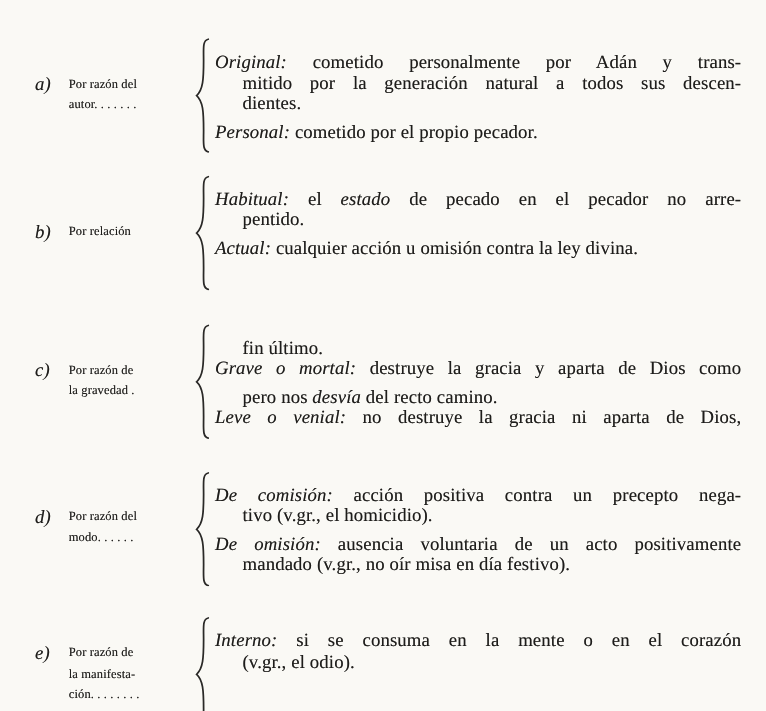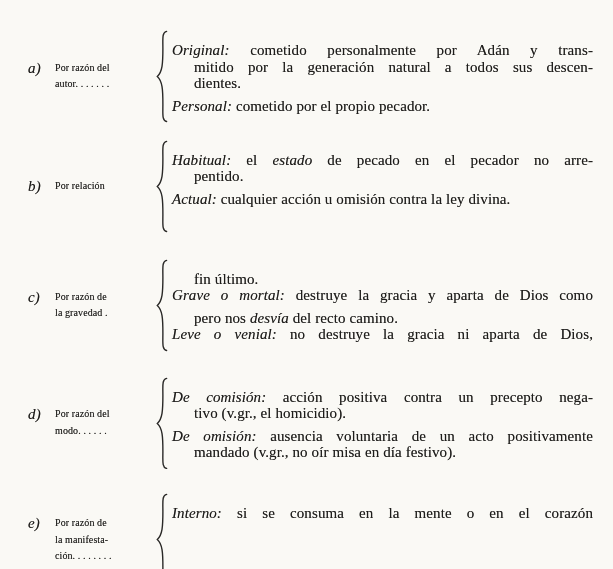--- a/index.html
+++ b/index.html
@@ -188,18 +188,19 @@
           </div>
     </div>
     <div class="brace">
       <svg viewBox="0 0 14 100" preserveAspectRatio="none" aria-hidden="true">
         <path d="M12.5 1.5 C7.5 2.5 8.5 9 8.5 20 C8.5 36 8 45 2.5 50 C8 55 8.5 64 8.5 80 C8.5 91 7.5 97.5 12.5 98.5" fill="none" stroke="#2a2927" stroke-width="1.4" vector-effect="non-scaling-stroke" stroke-linecap="round"></path>
       </svg>
     </div>
     <div class="defs">
           <div class="def-item">
             <div class="line"><i class="term">Interno:</i> si se consuma en la mente o en el corazón</div>
+            <div class="line cont last">(v.gr., el odio).</div>
           </div>
         </div>
   </div>
 
 </div>
 </div>
 
 </body></html>

